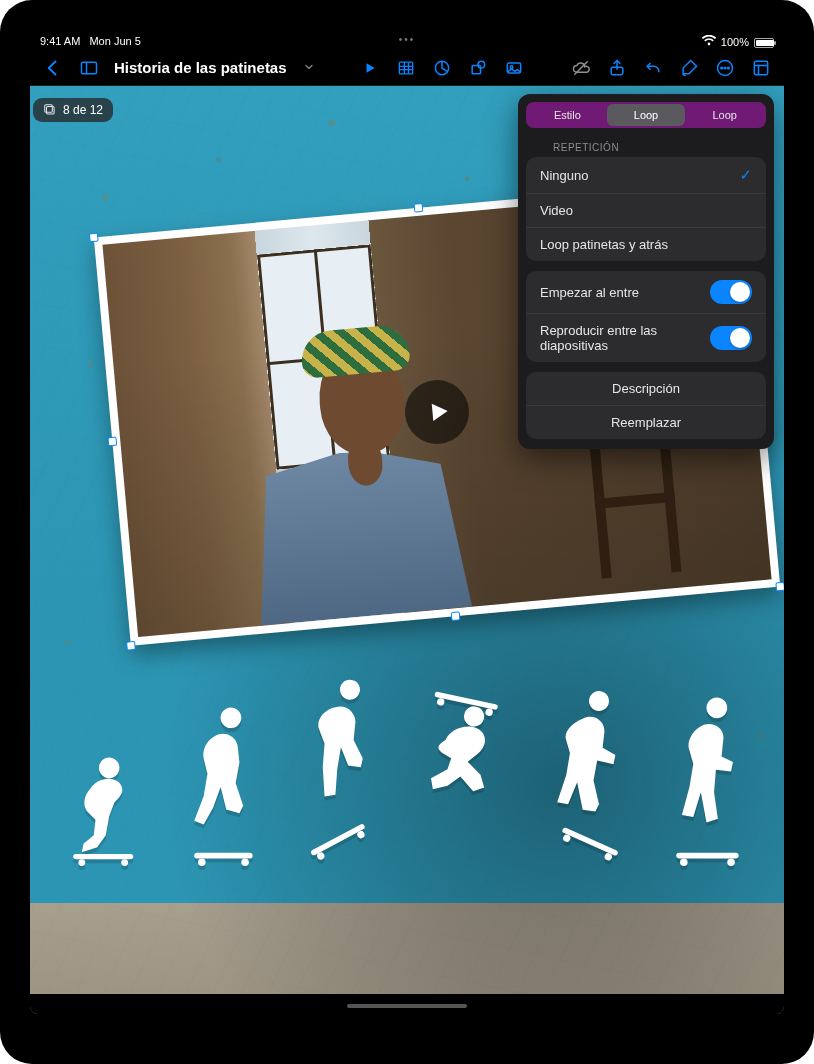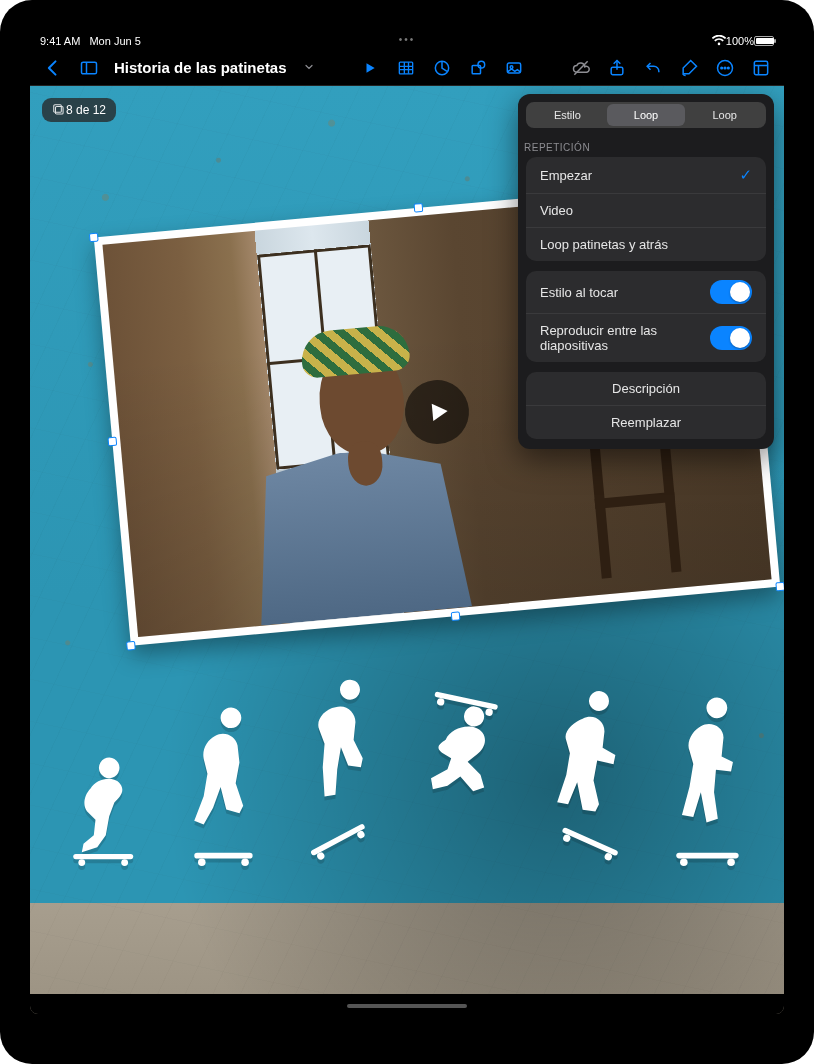--- a/index.html
+++ b/index.html
@@ -24,21 +24,21 @@
   .statusbar {
     display: flex; align-items: center; justify-content: space-between;
     color: #fff; font-size: 11px; padding: 4px 10px 2px 10px;
     height: 20px;
   }
   .statusbar .left span { margin-right: 6px; }
   .statusbar .dots {
     position: absolute; left: 50%; top: 4px; transform: translateX(-50%);
     color: #7a7a7a; font-size: 10px; letter-spacing: 2px;
   }
-  .statusbar .right { display:flex; align-items:center; }
+  .statusbar .right { display:flex; align-items:flex-end; gap:5px; }
   .battery-shell {
     display:inline-block; width:20px; height:10px; border:1px solid #aaa; border-radius:2px; position:relative;
   }
   .battery-shell::after { content:""; position:absolute; right:-3px; top:2px; width:2px; height:4px; background:#aaa; border-radius:1px;}
   .battery-fill { position:absolute; left:1px; top:1px; bottom:1px; width:100%; background:#fff; border-radius:1px;}
   .wifi-ic { display:inline-block; }
 
   
   .toolbar {
     display:flex; align-items:center; height:36px; padding:0 6px; gap:2px;
@@ -86,22 +86,22 @@
       radial-gradient(circle at 76% 6%,  #b06b2a 0 2px, transparent 3px),
       radial-gradient(circle at 90% 12%, #9c5a22 0 3px, transparent 4px),
       radial-gradient(circle at 8% 30%,  #b06b2a 0 2px, transparent 3px),
       radial-gradient(circle at 95% 40%, #9c5a22 0 2px, transparent 3px),
       radial-gradient(circle at 5% 60%,  #b06b2a 0 2px, transparent 3px),
       radial-gradient(circle at 97% 70%, #9c5a22 0 2px, transparent 3px);
   }
 
   
   .slide-pill {
-    position:absolute; top:12px; left:12px;
-    display:flex; align-items:flex-end; 
+    position:absolute; top:12px; left:3px;
+    display:flex; align-items:flex-end; gap:6px;
     background: rgba(40,40,40,0.78); color:#fff;
     padding:5px 10px; border-radius:9px; font-size:12px;
     backdrop-filter: blur(6px);
   }
   .slide-pill svg { width:14px; height:14px; opacity:0.85; }
 
   
   .mediabox {
     position:absolute; left:54%; top:326px;
     width:652px; height:410px;
@@ -176,29 +176,29 @@
   .skaters svg { fill:#fff; filter: drop-shadow(0 4px 0 rgba(0,0,0,0.15)); }
 
   
   .popover {
     position:absolute; right:10px; top:8px; width:256px;
     background:#1c1c1e; border-radius:12px; overflow:hidden;
     color:#e6e6e6; font-size:13px;
     box-shadow:0 10px 30px rgba(0,0,0,0.5);
   }
   .seg {
-    margin:8px; background:#404040; border-radius:8px; display:flex; padding:2px;
+    margin:8px; background:#701a75; border-radius:8px; display:flex; padding:2px;
   }
   .seg-item {
     flex:1; text-align:center; padding:5px 0; font-size:11px; border-radius:6px; color:#e6e6e6;
     cursor:pointer;
   }
   .seg-item.active { background:#5a5a5e; color:#fff; }
   .sec-label {
-    font-size:10px; letter-spacing:0.5px; color:#8d8d92; padding:6px 6px 4px; text-transform:uppercase;
+    font-size:10px; letter-spacing:0.5px; color:#8d8d92; padding:6px 6px 4px; text-transform:uppercase;margin-left:29px;
   }
   .list { background:#2c2c2e; margin:0 8px; border-radius:10px; overflow:hidden; }
   .row {
     display:flex; align-items:center; justify-content:space-between;
     padding:9px 14px; border-bottom:1px solid #3a3a3c; cursor:pointer;
   }
   .row:last-child { border-bottom:none; }
   .check { color:#0a84ff; font-size:15px; }
   .switch {
     width:42px; height:24px; background:#0a84ff; border-radius:20px; position:relative; flex:0 0 auto;
@@ -436,34 +436,34 @@
       <div class="popover">
         <div class="seg">
           <div class="seg-item">Estilo</div>
           <div class="seg-item active">Loop</div>
           <div class="seg-item">Loop</div>
         </div>
 
         <div class="sec-label">REPETICIÓN</div>
         <div class="list">
           <div class="row">
-            <span>Empezar</span>
+            <span>Ninguno</span>
             <span class="check">✓</span>
           </div>
           <div class="row">
             <span>Video</span>
           </div>
           <div class="row">
             <span>Loop patinetas y atrás</span>
           </div>
         </div>
 
         <div class="list gap-top">
           <div class="row">
-            <span>Estilo al tocar</span>
+            <span>Empezar al entre</span>
             <span class="switch"></span>
           </div>
           <div class="row">
             <span style="max-width:170px">Reproducir entre las diapositivas</span>
             <span class="switch"></span>
           </div>
         </div>
 
         <div class="list gap-top actions" style="margin-bottom:10px">
           <div class="row">

